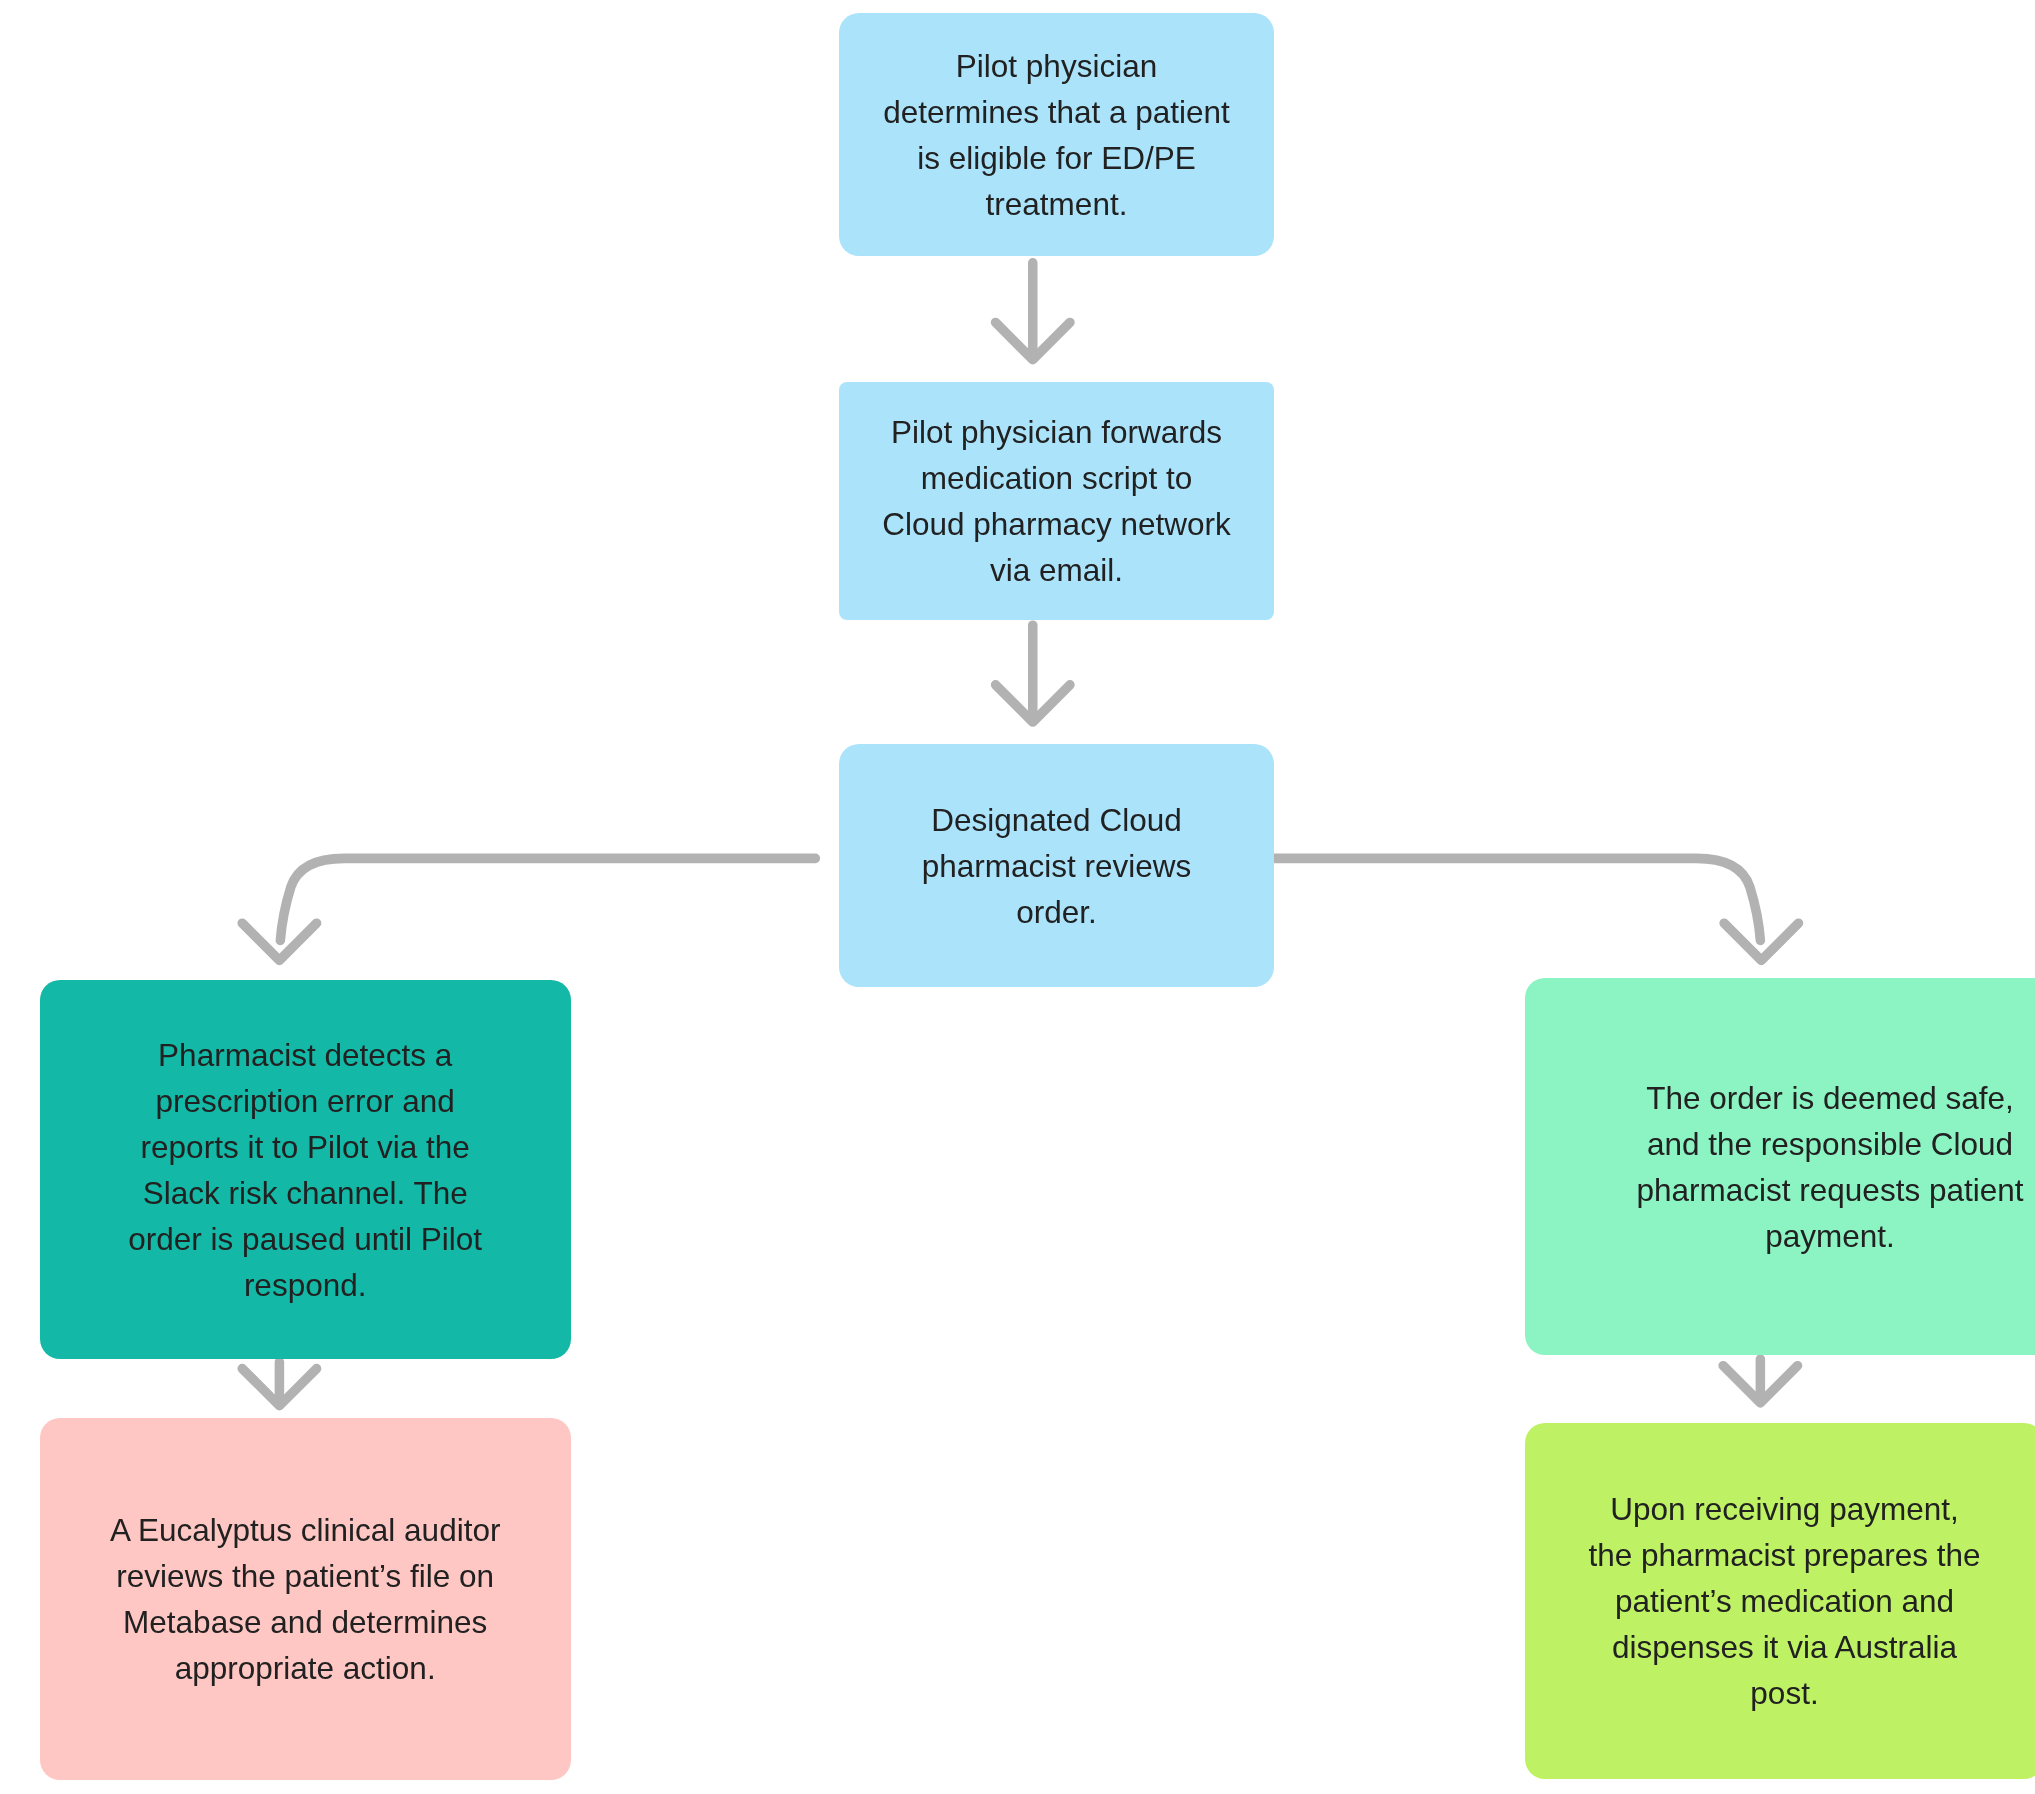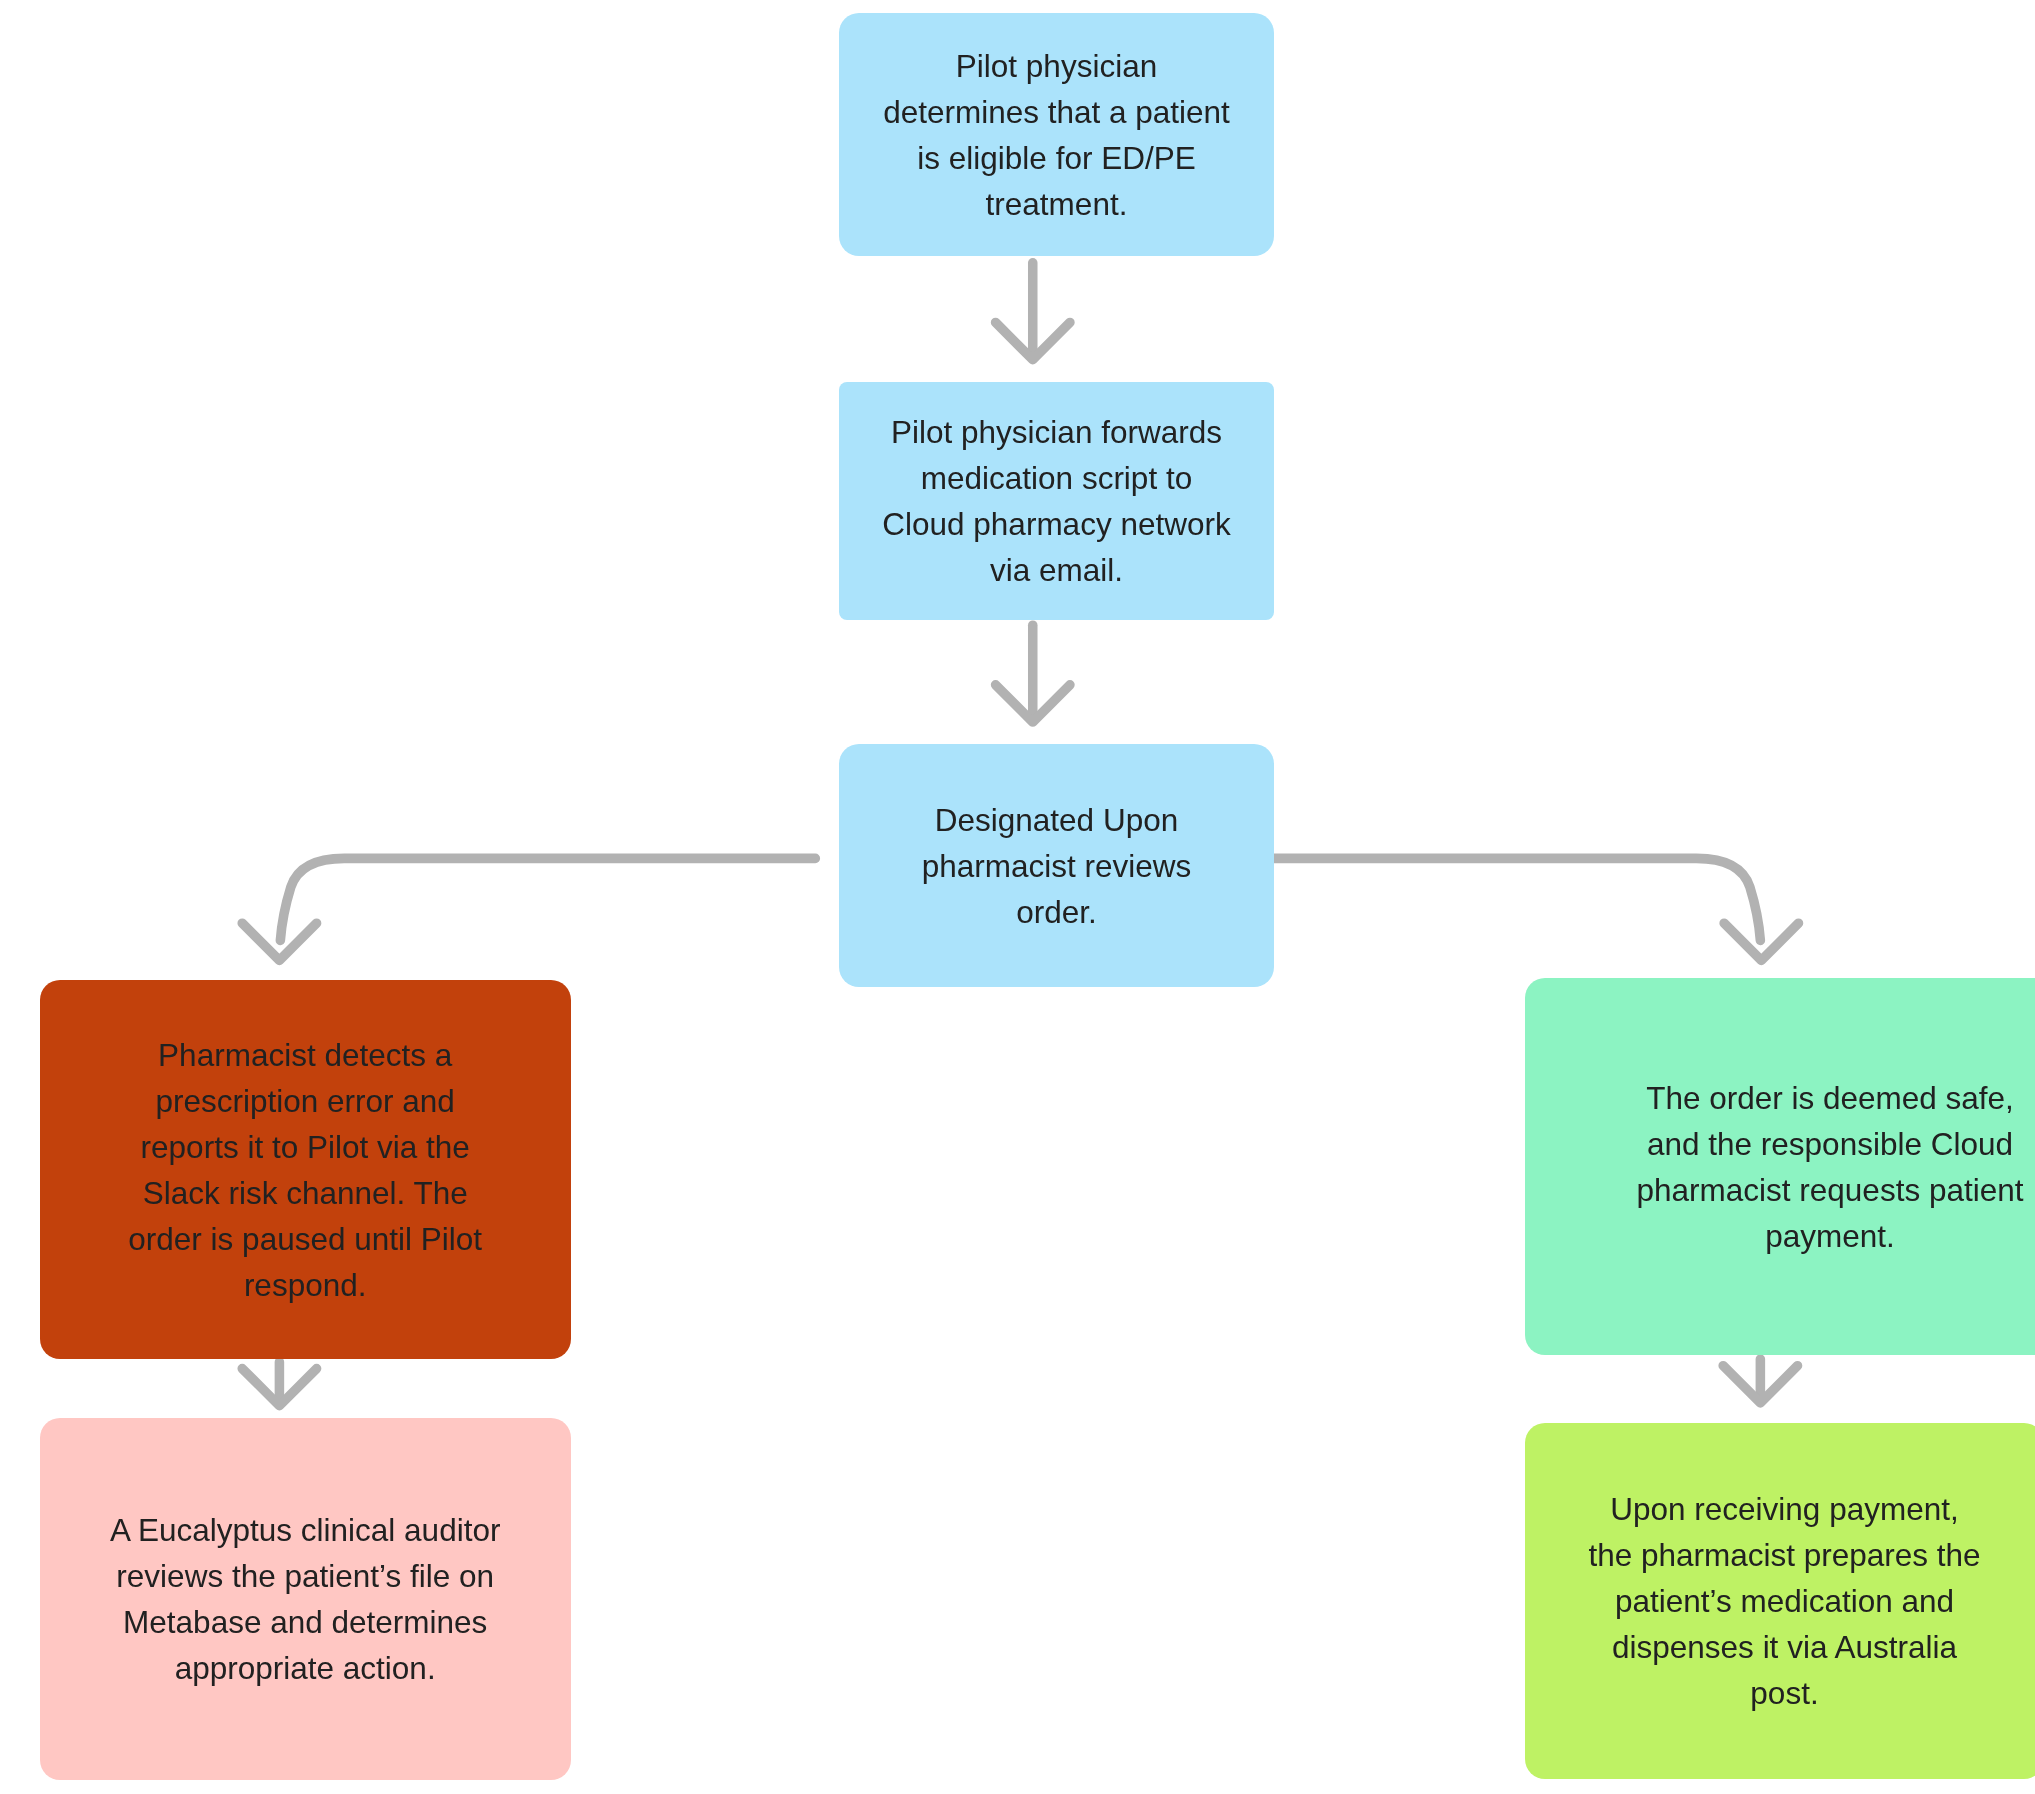--- a/index.html
+++ b/index.html
@@ -102,26 +102,26 @@
   </div>
 
   <div class="node n-forward" style="background: rgb(171, 227, 251); border-radius: 8px;">
     <span class="node-text">Pilot physician forwards
 medication script to
 Cloud pharmacy network
 via email.</span>
   </div>
 
   <div class="node n-review" style="background: rgb(171, 227, 251);">
-    <span class="node-text">Designated Upon
+    <span class="node-text">Designated Cloud
 pharmacist reviews
 order.</span>
   </div>
 
-  <div class="node n-error" style="background: #c2410c;">
+  <div class="node n-error" style="background: #14b8a6;">
     <span class="node-text">Pharmacist detects a
 prescription error and
 reports it to Pilot via the
 Slack risk channel. The
 order is paused until Pilot
 respond.</span>
   </div>
 
   <div class="node n-audit" style="background: rgb(255, 199, 195);">
     <span class="node-text">A Eucalyptus clinical auditor

